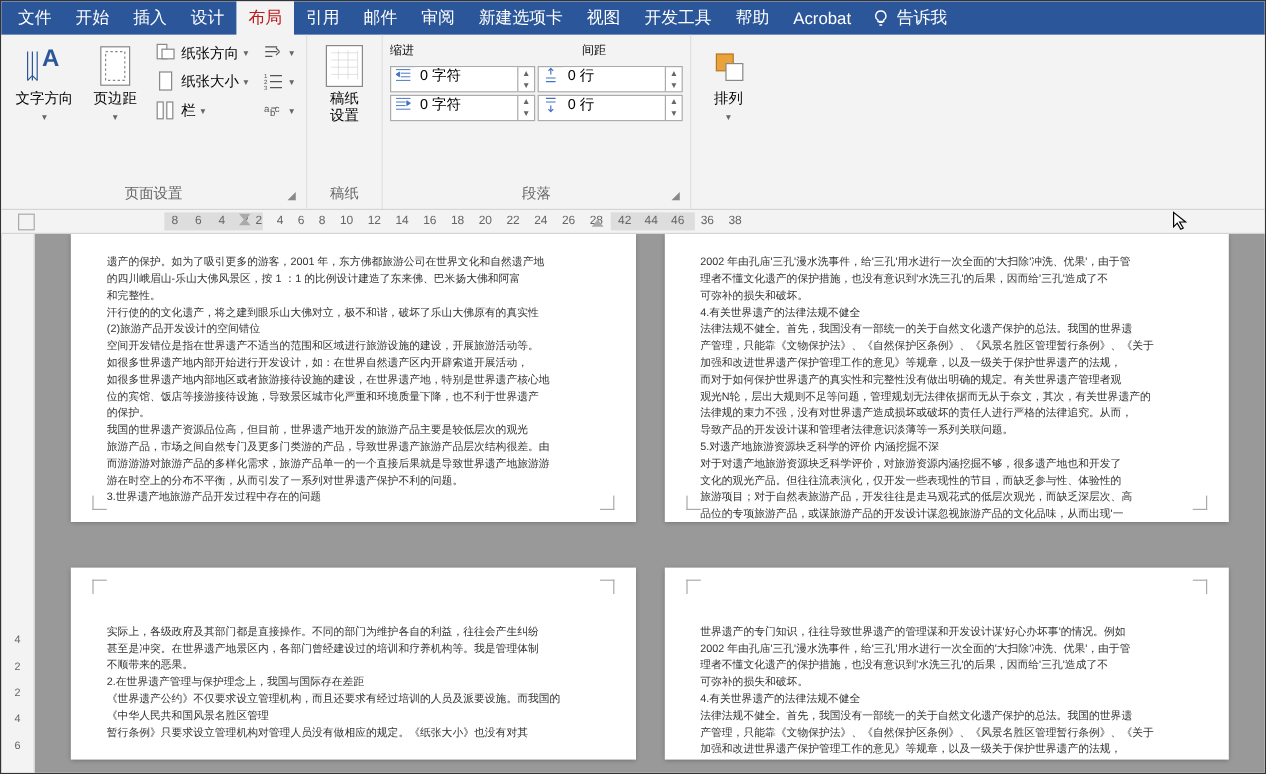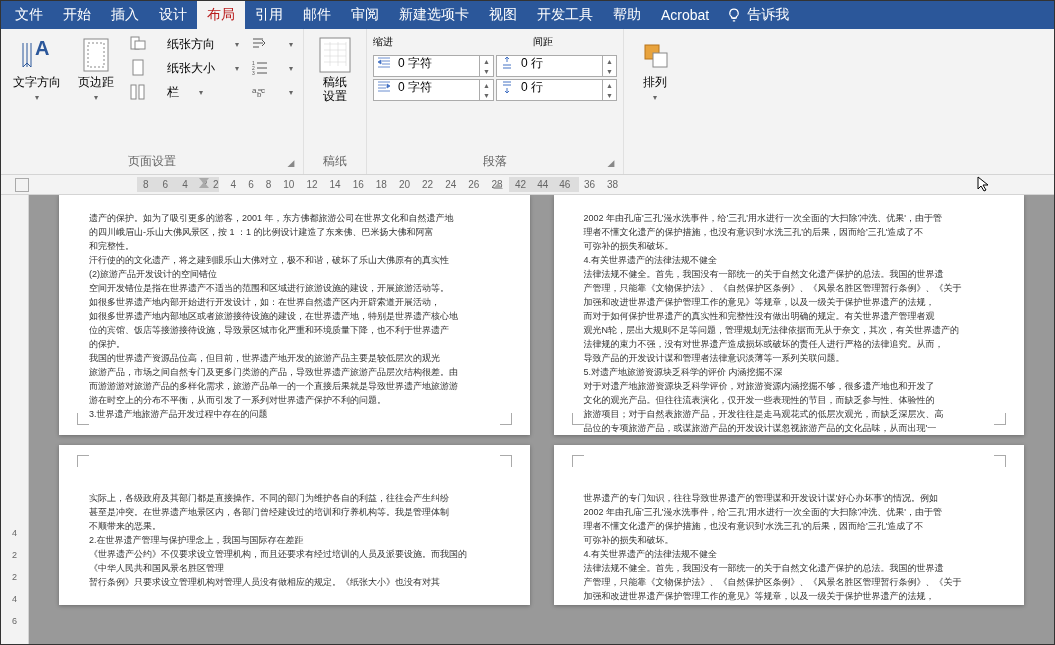--- a/index.html
+++ b/index.html
@@ -16,42 +16,42 @@
     .ribbon-group-content { display: flex; gap: 4px; align-items: flex-start; flex: 1; }
     .ribbon-group-label { text-align: center; font-size: 12px; color: #666; padding: 2px 0; position: relative; }
     .dialog-launcher { position: absolute; right: 0; bottom: 2px; width: 12px; height: 12px; font-size: 9px; color: #888; cursor: pointer; }
     
     .big-button { display: flex; flex-direction: column; align-items: center; justify-content: center; padding: 4px 6px; cursor: pointer; min-width: 50px; }
     .big-icon { width: 36px; height: 36px; display: flex; align-items: center; justify-content: center; }
     .big-label { font-size: 12px; text-align: center; margin-top: 2px; line-height: 14px; }
     .dropdown-arrow { font-size: 8px; color: #666; }
     
     .small-buttons { display: flex; flex-direction: column; gap: 2px; }
-    .small-button { display: flex; align-items: center; gap: 20px; padding: 2px 4px; cursor: pointer; font-size: 12px; }
+    .small-button { display: flex; align-items: center; gap: 4px; padding: 2px 4px; cursor: pointer; font-size: 12px; }
     .small-icon { width: 18px; height: 18px; display: flex; align-items: center; justify-content: center; }
     
     .indent-spacing { display: flex; flex-direction: column; gap: 2px; }
     .section-labels { display: flex; font-size: 10px; padding: 2px 0; }
     .section-labels > div:first-child { width: 160px; }
     .input-row { display: flex; align-items: center; gap: 2px; }
     .spinner-field { display: flex; align-items: flex-start; border: 1px solid #ababab; background: #fff; height: 22px; }
     .spinner-icon { width: 20px; display: flex; align-items: center; justify-content: center; font-size: 11px; color: #555; }
     .spinner-input { border: none; width: 85px; font-size: 12px; padding: 0 4px; outline: none; }
     .spinner-arrows { display: flex; flex-direction: column; width: 14px; }
     .spinner-arrow { height: 10px; font-size: 7px; display: flex; align-items: center; justify-content: center; cursor: pointer; color: #666; border-left: 1px solid #ababab; }
     
     .ruler-area { background: #f3f3f3; height: 20px; display: flex; align-items: center; font-size: 10px; color: #666; padding-left: 16px; border-bottom: 1px solid #d4d4d4; position: relative; }
     .ruler-corner { width: 14px; height: 14px; border: 1px solid #aaa; position: absolute; left: 14px; }
     .ruler-numbers { position: absolute; display: flex; gap: 8px; }
     .ruler-marker { position: absolute; width: 10px; height: 10px; }
     
     .document-area { background: #999; height: 451px; display: flex; position: relative; overflow: hidden; }
     .side-ruler { width: 28px; background: #f3f3f3; border-right: 1px solid #d4d4d4; display: flex; flex-direction: column; align-items: center; justify-content: flex-end; font-size: 9px; color: #666; gap: 12px; padding-bottom: 20px; }
     .pages-wrapper { flex: 1; display: flex; gap: 24px; padding: 0 30px; }
-    .page-column { display: flex; flex-direction: column; gap: 10px; flex: 1; }
+    .page-column { display: flex; flex-direction: column; gap: 38px; flex: 1; }
     .page { background: #fff; box-shadow: 0 1px 4px rgba(0,0,0,0.3); padding: 16px 30px; font-size: 9px; line-height: 14px; color: #333; position: relative; }
     .page-top { height: 240px; overflow: hidden; }
     .page-bottom { height: 160px; overflow: hidden; }
     .page-corner { position: absolute; width: 12px; height: 12px; }
     .page-corner.tl { top: 10px; left: 18px; border-left: 1px solid #aaa; border-top: 1px solid #aaa; }
     .page-corner.tr { top: 10px; right: 18px; border-right: 1px solid #aaa; border-top: 1px solid #aaa; }
     .page-corner.bl { bottom: 10px; left: 18px; border-left: 1px solid #aaa; border-bottom: 1px solid #aaa; }
     .page-corner.br { bottom: 10px; right: 18px; border-right: 1px solid #aaa; border-bottom: 1px solid #aaa; }
     .cursor-img { position: absolute; top: 0; right: 60px; font-size: 16px; pointer-events: none; }
   </style>

